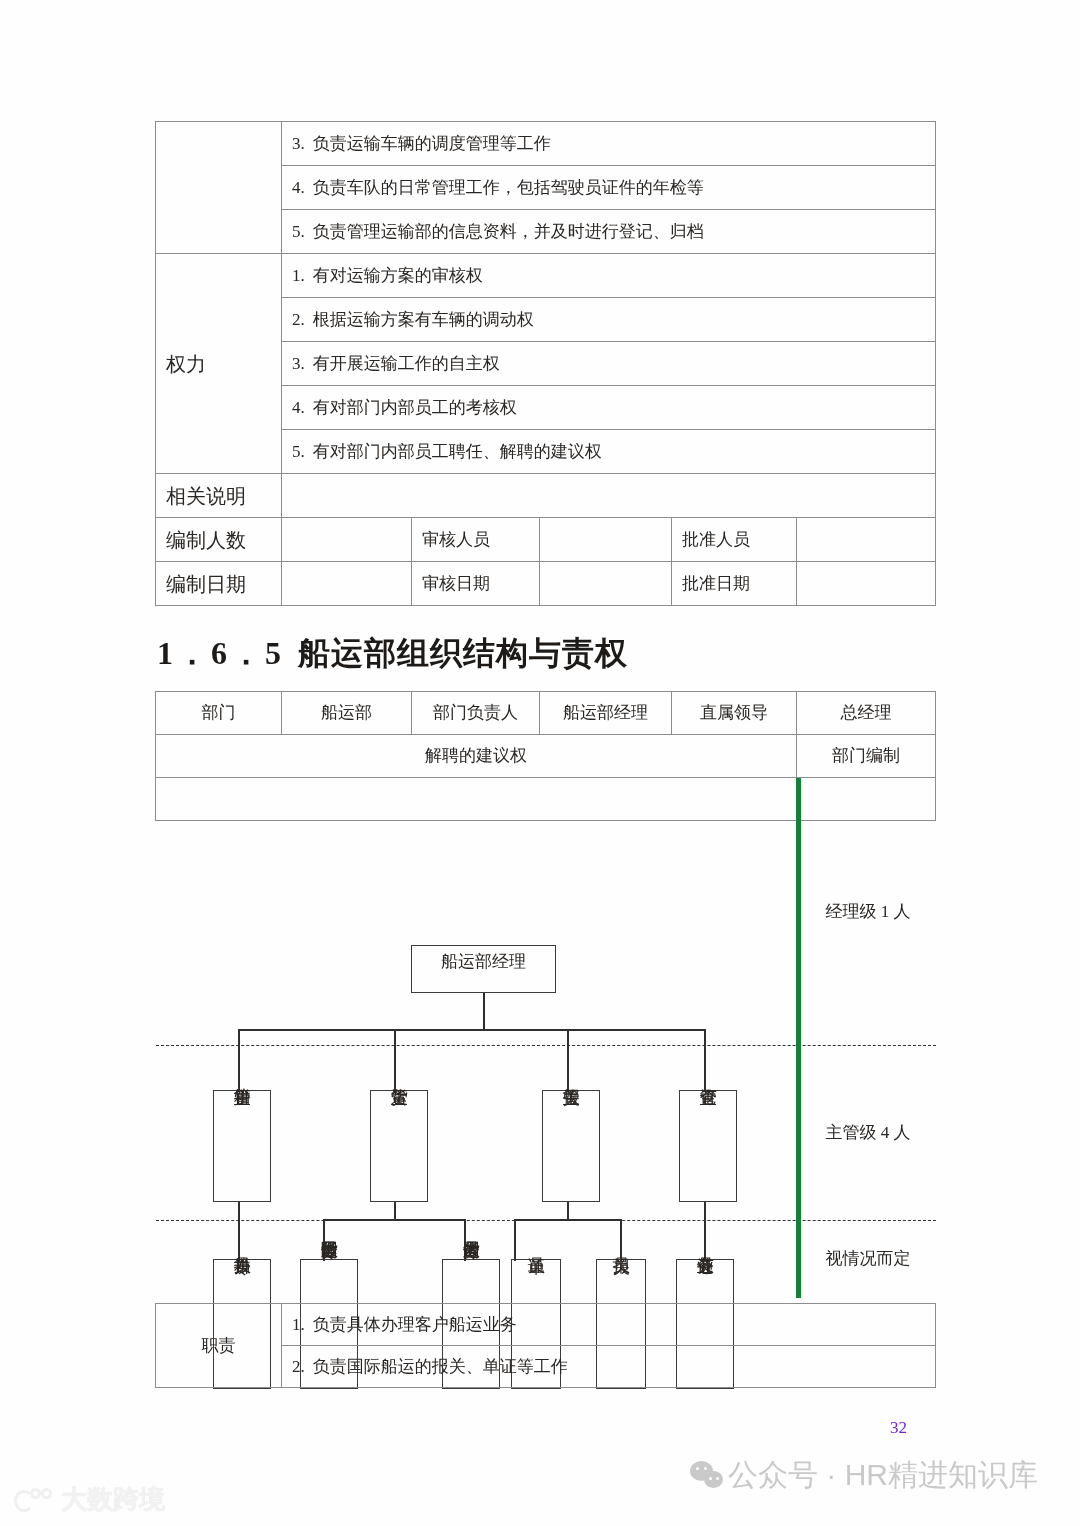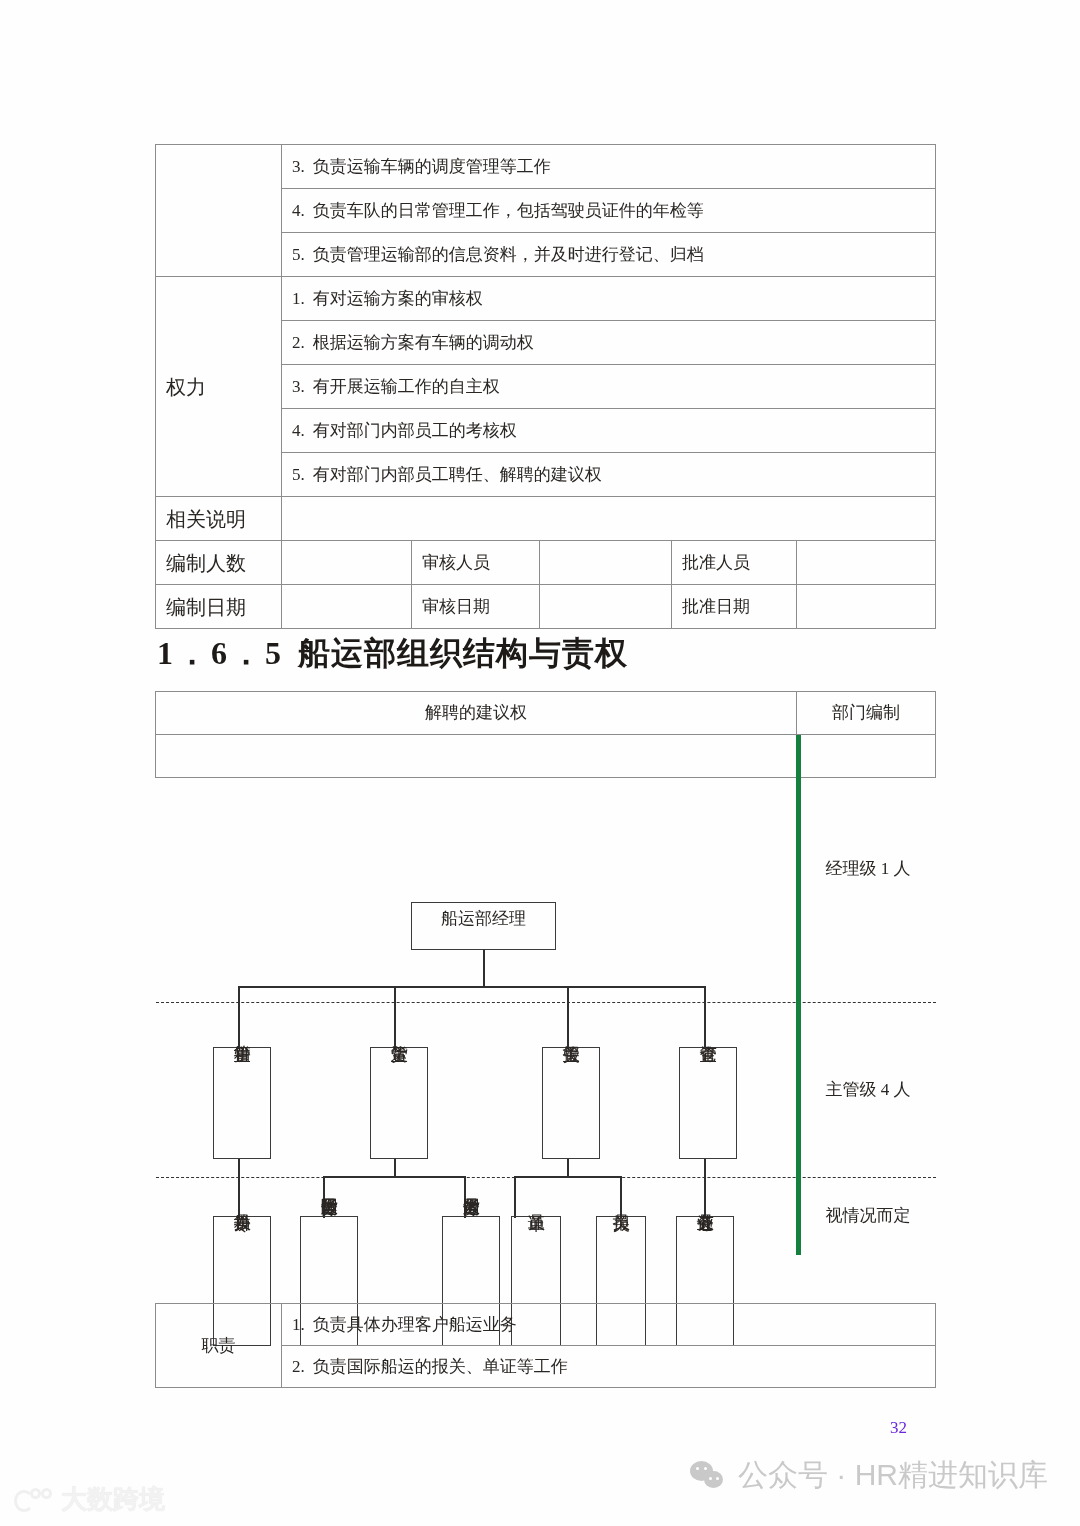--- a/index.html
+++ b/index.html
@@ -37,21 +37,21 @@
     vertical-align: middle;
     background: transparent;
   }
   td.ctr { padding: 0 4px; }
   td.lft { text-align: left; }
   td.blank { }
 
   
   #table-duties {
     left: 155px;
-    top: 144px;
+    top: 121px;
     width: 780px;
   }
   #table-duties td { height: 43px; }
   #table-duties td.label { font-size: 20px; }
   .numlist-item { white-space: nowrap; }
   .numlist-item .num { margin-right: 8px; font-family: "Liberation Serif", serif; }
 
   
   #section-heading {
     position: absolute;
@@ -157,21 +157,20 @@
     color: #6d28d9;
   }
 
   
   #watermark-wechat {
     position: absolute;
     left: 690px;
     top: 1455px;
     display: flex;
     align-items: center;
-    gap: 10px;
     color: #c9c9c9;
     font-size: 30px;
     font-family: "Liberation Sans", sans-serif;
     white-space: nowrap;
   }
   #watermark-wechat .wechat-icon {
     position: relative;
     width: 38px;
     height: 30px;
     flex: 0 0 auto;
@@ -326,20 +325,28 @@
     <colgroup>
       <col style="width:126px">
       <col style="width:130px">
       <col style="width:128px">
       <col style="width:132px">
       <col style="width:125px">
       <col style="width:139px">
     </colgroup>
     <tbody>
       <tr>
+        <td class="ctr">部门</td>
+        <td class="ctr">船运部</td>
+        <td class="ctr">部门负责人</td>
+        <td class="ctr">船运部经理</td>
+        <td class="ctr">直属领导</td>
+        <td class="ctr">总经理</td>
+      </tr>
+      <tr>
         <td class="ctr" colspan="5">解聘的建议权</td>
         <td class="ctr">部门编制</td>
       </tr>
       <tr>
         <td id="org-chart-cell" colspan="6">
 
           <div id="org-canvas">
 
             <div class="dash-sep" style="top:267px"></div>
             <div class="dash-sep" style="top:442px"></div>

